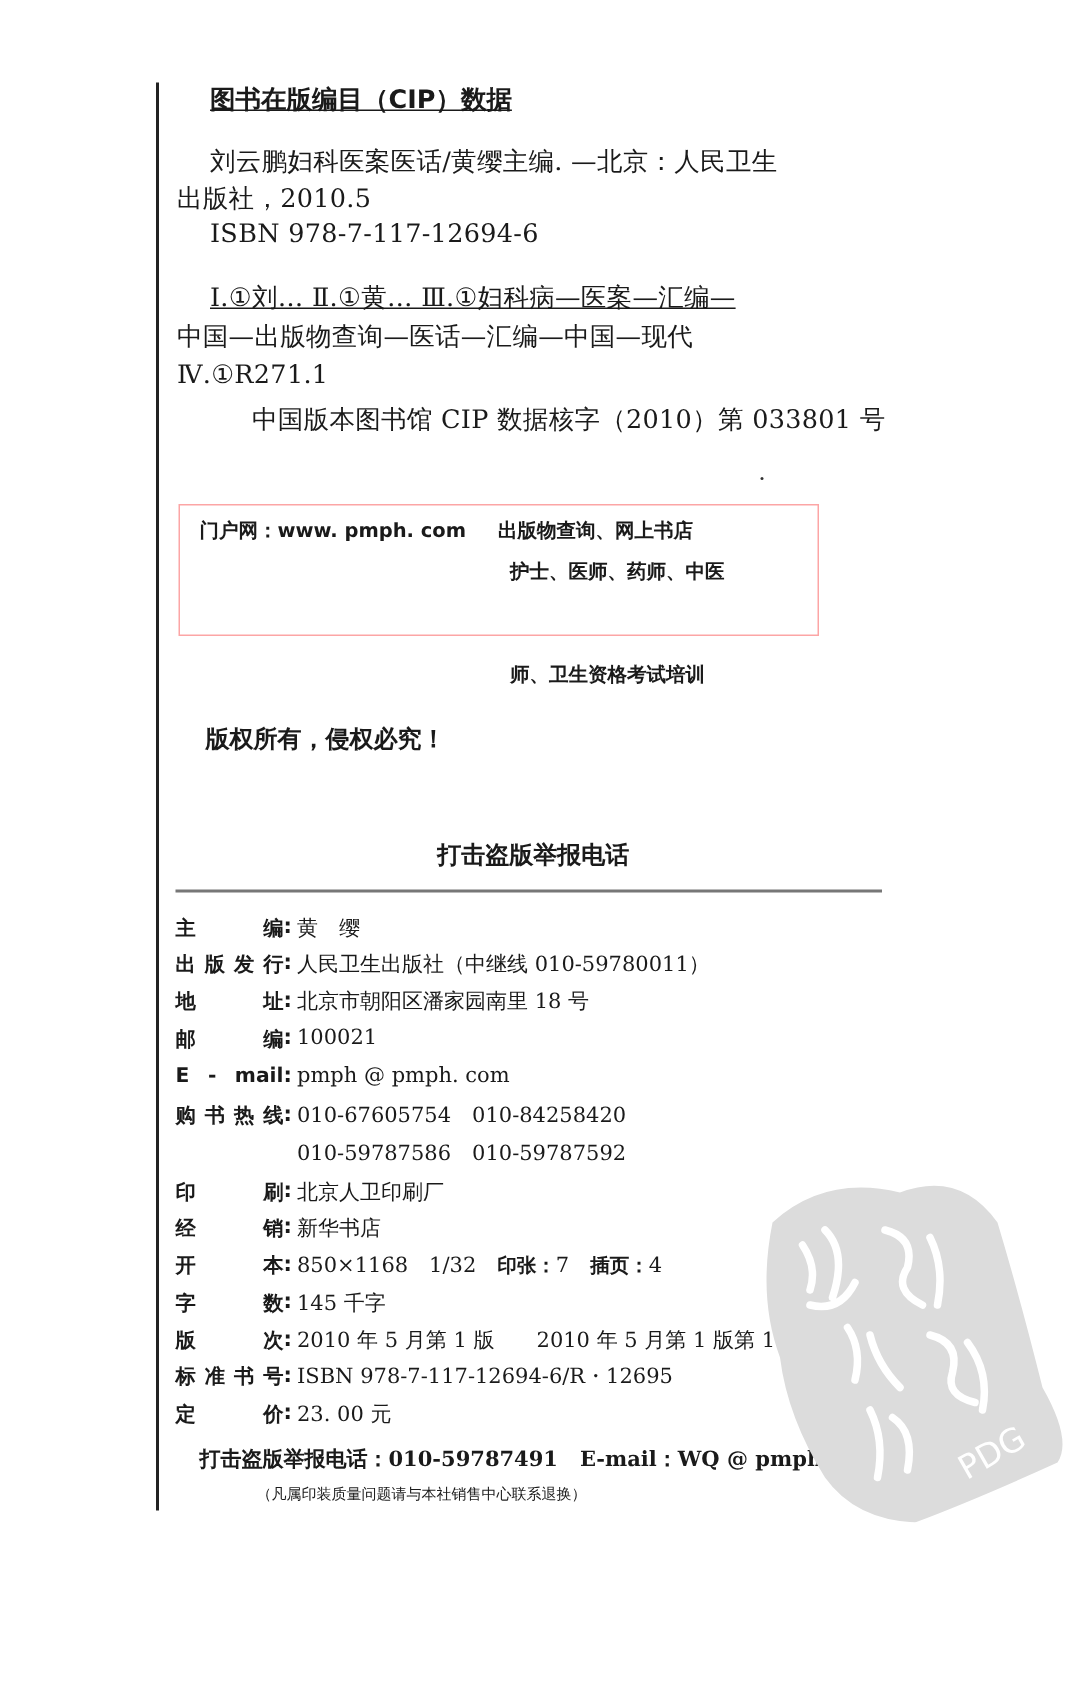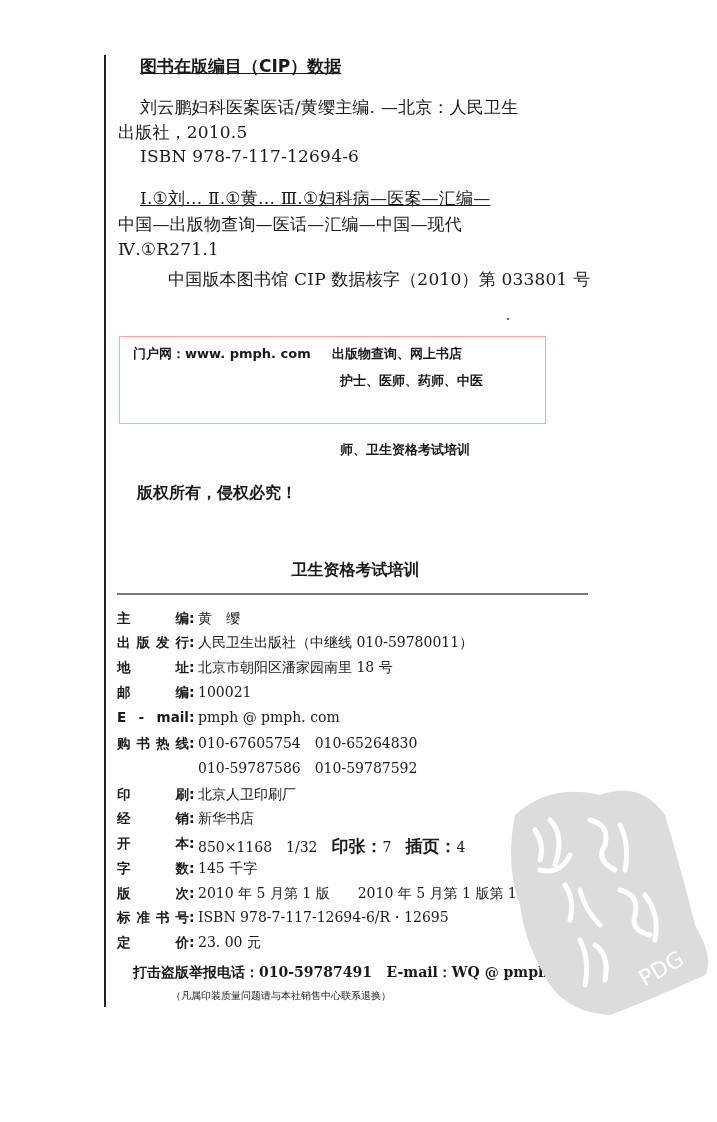--- a/index.html
+++ b/index.html
@@ -92,21 +92,21 @@
     }
     .colophon-row .colon {
       width: 9px;
       font-weight: bold;
       font-family: "DejaVu Sans", sans-serif;
     }
     .colophon-row .value { font-size: 14px; }
     .value .bold-inline {
       font-family: "DejaVu Sans", sans-serif;
       font-weight: bold;
-      font-size: 17px;
+      font-size: 13px;
     }
     .anti-piracy {
       left: 133px; top: 964px;
       font-size: 14px;
       font-weight: bold;
     }
     .anti-piracy .sans { font-family: "DejaVu Sans", sans-serif; }
     .return-note {
       left: 171px; top: 989px;
       font-size: 10px;
@@ -137,21 +137,21 @@
 
   <div class="web-box">
     <div class="cell" style="left:13px; top:8px;">门户网：www. pmph. com</div>
     <div class="cell" style="left:212px; top:8px;">出版物查询、网上书店</div>
     <div class="cell" style="left:220px; top:35px;">护士、医师、药师、中医</div>
     <div class="cell" style="left:220px; top:61px;margin-top:43px;">师、卫生资格考试培训</div>
   </div>
 
   <div class="abs copyright">版权所有，侵权必究！</div>
 
-  <div class="abs book-title"><span>卫生资格考试培训</span></div>
+  <div class="abs book-title"><span>打击盗版举报电话</span></div>
   <div class="separator"></div>
 
   <div class="colophon-row" style="top:610px;">
     <span class="label">
         <span>主</span>
         <span>编</span>
       </span>
     <span class="colon">:</span>
     <span class="value">黄　缨</span>
   </div>
@@ -191,21 +191,21 @@
     <span class="value">pmph @ pmph. com</span>
   </div>
   <div class="colophon-row" style="top:735px;">
     <span class="label">
         <span>购</span>
         <span>书</span>
         <span>热</span>
         <span>线</span>
       </span>
     <span class="colon">:</span>
-    <span class="value">010-67605754　010-65264830</span>
+    <span class="value">010-67605754　010-84258420</span>
   </div>
   <div class="colophon-row" style="top:760px;">
     <span class="label"></span>
     <span class="colon"></span>
     <span class="value">010-59787586　010-59787592</span>
   </div>
   <div class="colophon-row" style="top:786px;">
     <span class="label">
         <span>印</span>
         <span>刷</span>

